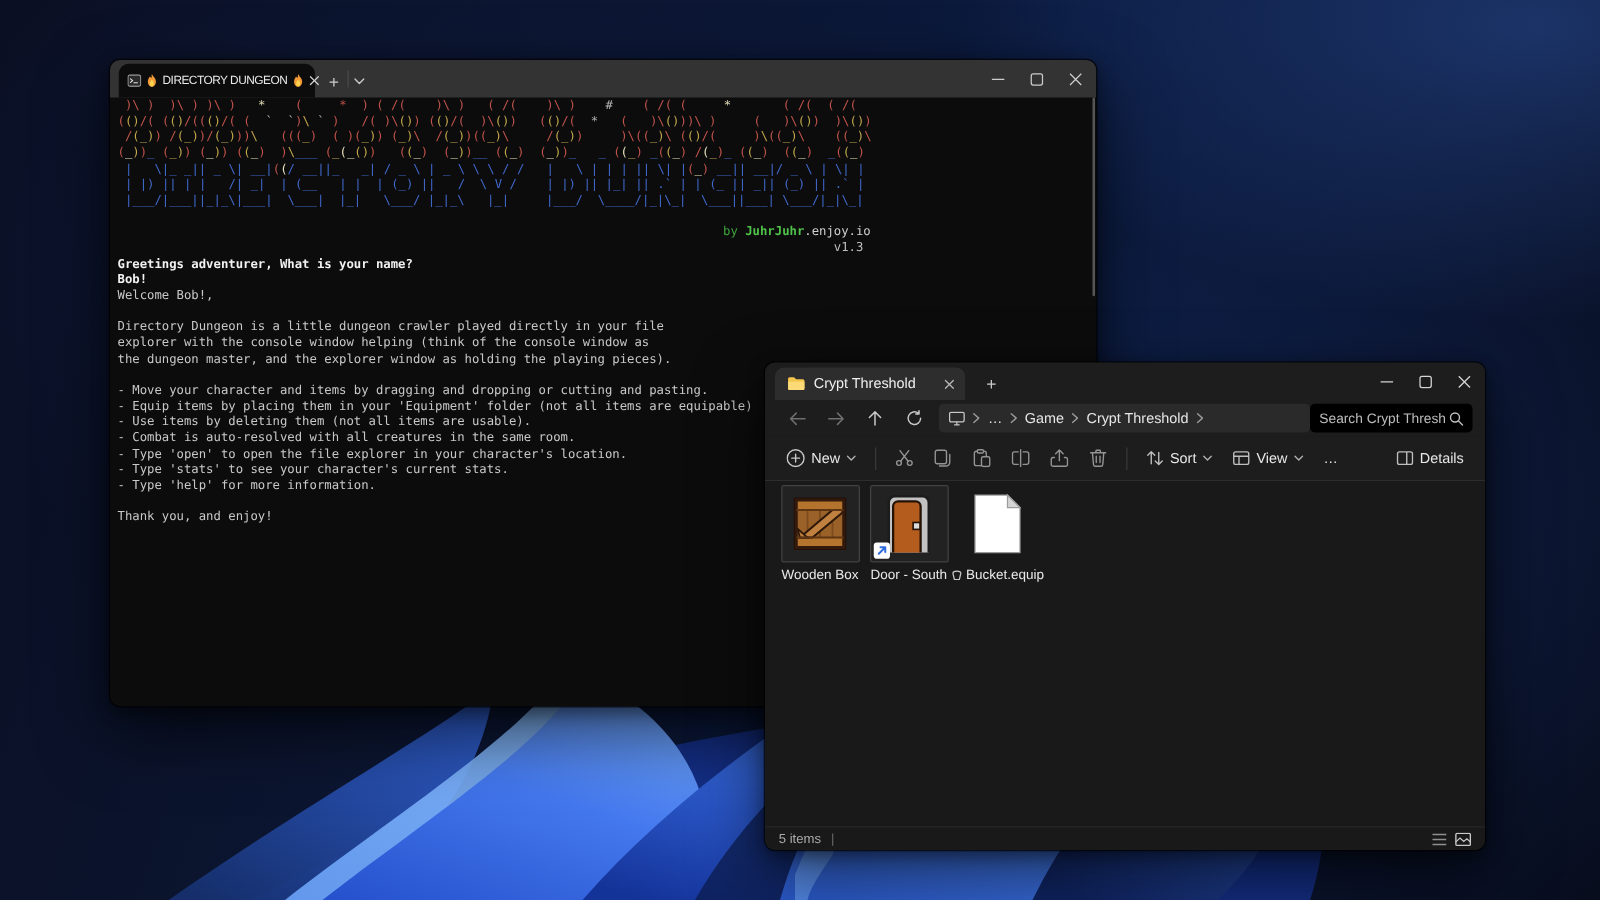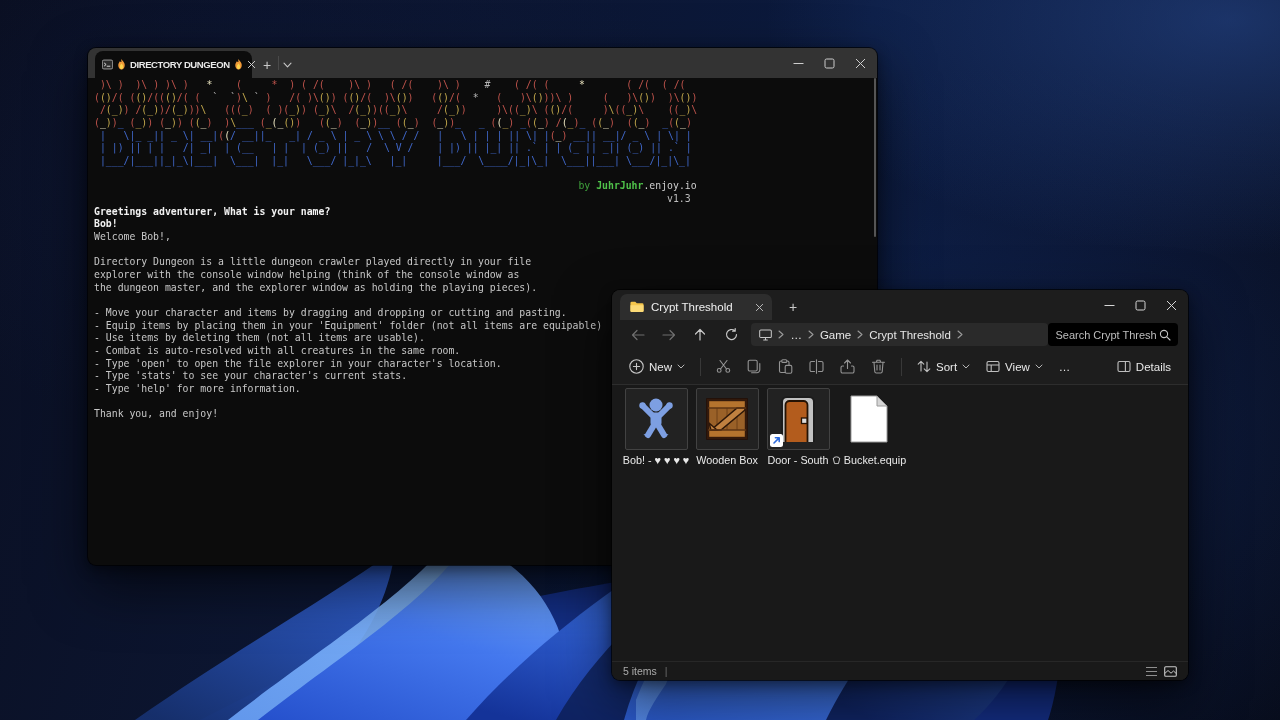--- a/index.html
+++ b/index.html
@@ -22,21 +22,21 @@
   .ctl-group { position:absolute; right:1px; top:0; height:30px; display:flex; }
   .ctl-btn { width:31px; height:100%; display:flex; align-items:center; justify-content:center; }
 
   
   #terminal { left:88px; top:48px; width:789px; height:517px; background:#0c0c0c; }
   #term-titlebar { position:relative; height:30px; background:#333333; }
   #term-tab { position:absolute; left:7px; top:3px; width:157px; height:27px; background:#0c0c0c;
     border-radius:8px 8px 0 0; display:flex; align-items:center; padding:0 6px 0 7px; gap:4px; }
   #term-tab > * { flex:none; }
   #ex-tab > * { flex:none; }
-  #term-tab-title { color:#e9e9e9; font-size:9.5px; font-weight:700; white-space:nowrap; letter-spacing:-0.4px; }
+  #term-tab-title { color:#e9e9e9; font-size:9.5px; font-weight:400; white-space:nowrap; letter-spacing:-0.4px; }
   #term-tab-close { margin-left:auto; color:#cfcfcf; display:flex; }
   .term-bar-btn { position:absolute; top:3px; width:28px; height:27px; display:flex; align-items:center; justify-content:center; color:#c9c9c9; }
   #term-newtab { left:165px; font-size:14px; font-weight:400; }
   #term-chevron { left:185px; }
   #term-titlebar .sep { position:absolute; left:190px; top:8px; width:1px; height:14px; background:#4a4a4a; }
   #term-body { position:relative; height:487px; padding:1px 0 0 6px; }
   #term-pre { font-family:"DejaVu Sans Mono", monospace; font-size:9.82px; line-height:12.665px;
     color:#c8c8c8; white-space:pre; }
   #term-pre .br { color:#f2f2f2; font-weight:bold; }
   #term-scroll { position:absolute; left:785.5px; top:0px; width:2px; height:159px; background:#555; border-radius:1px; }
@@ -401,41 +401,20 @@
           <svg width="14" height="13" viewBox="0 0 14 13">
             <rect x="1" y="1.5" width="12" height="10" rx="1.5" fill="none" stroke="#c8c8c8" stroke-width="1.1"></rect>
             <path d="M8.4,1.5 V11.5" stroke="#c8c8c8" stroke-width="1.1"></path>
           </svg>
         </span>
       <span class="tb-text" data-bind="explorer.toolbar.details">Details</span>
     </div>
   </div>
 
   <div id="ex-content">
-    <div class="item" id="item-bob">
-      <div class="thumb framed">
-        <svg width="46" height="44" viewBox="0 0 46 44">
-          <g fill="none" stroke="#7d9fe2" stroke-width="6" stroke-linecap="round">
-            <path d="M10,9 L19,18"></path>
-            <path d="M36,9 L27,18"></path>
-            <path d="M15,38 L21,28"></path>
-            <path d="M31,38 L25,28"></path>
-          </g>
-          <g fill="#7d9fe2">
-            <circle cx="23" cy="8" r="6.5"></circle>
-            <rect x="17.5" y="15.5" width="11" height="14" rx="4"></rect>
-            <circle cx="9.5" cy="8.5" r="3.2"></circle>
-            <circle cx="36.5" cy="8.5" r="3.2"></circle>
-            <path d="M15,41 a3,3 0 0 0 -4.5,-3.5 Z"></path>
-            <path d="M31,41 a3,3 0 0 1 4.5,-3.5 Z"></path>
-          </g>
-        </svg>
-      </div>
-      <div class="item-label" data-bind="explorer.items.0.label">Bob! - ♥ ♥ ♥ ♥</div>
-    </div>
     <div class="item" id="item-crate">
       <div class="thumb framed">
         <svg width="46" height="44" viewBox="0 0 46 44">
           <rect x="2" y="1" width="42" height="42" fill="#20100a" rx="1"></rect>
           <rect x="4" y="3" width="38" height="38" fill="#8f5724"></rect>
           <rect x="4" y="3" width="38" height="8" fill="#b5742e"></rect>
           <rect x="4" y="33" width="38" height="8" fill="#b5742e"></rect>
           <rect x="4" y="11" width="38" height="22" fill="#9a6128"></rect>
           <path d="M13,11 v22 M23,11 v22 M33,11 v22" stroke="#7c4a1c" stroke-width="1.4"></path>
           <path d="M7,33 L33,11 L41,11 L41,13 L17,33 Z" fill="#c08140" stroke="#2d1708" stroke-width="1.6"></path>

